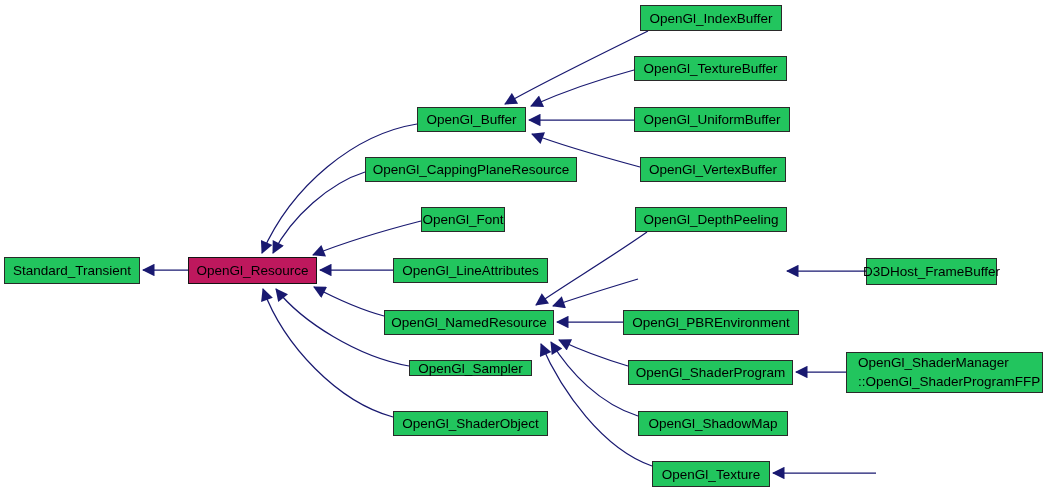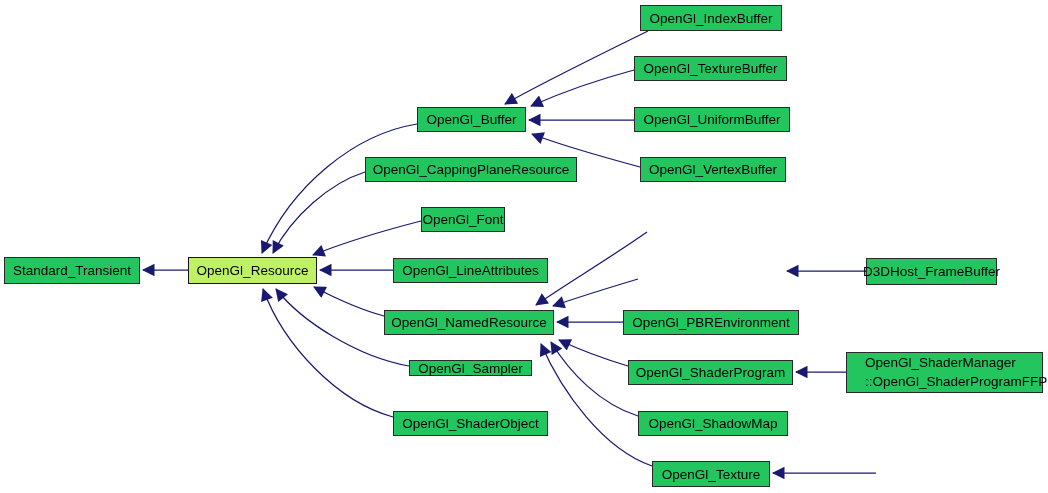--- a/index.html
+++ b/index.html
@@ -12,24 +12,24 @@
   }
   #edge-layer { position:absolute; left:0; top:0; width:1048px; height:493px; }
   .edge { fill:none; stroke:#191970; stroke-width:1.25px; }
   .node {
     position:absolute; box-sizing:border-box;
     background:#22c55e; border:1.4px solid #2a2a2a;
     display:flex; align-items:center; justify-content:center;
     font-size:13.5px; color:#000000; white-space:nowrap;
     cursor:pointer;
   }
-  .node.selected { background:#bef264; border:1.8px solid #141414; }
+  .node.selected { background:#be185d; border:1.8px solid #141414; }
   .node.two-line {
     flex-direction:column; align-items:flex-start; justify-content:center;
-    padding-left:18px; line-height:1.35;
+    padding-left:11px; line-height:1.35;
   }
 </style>
 </head>
 <body>
 
 <div id="canvas">
 
   <svg id="edge-layer" width="1048" height="493" viewBox="0 0 1048 493" xmlns="http://www.w3.org/2000/svg">
     <defs>
       <marker id="arrow" viewBox="0 0 10 10" refX="9.2" refY="5" markerWidth="12" markerHeight="10" orient="auto">
@@ -73,20 +73,21 @@
   <div class="node" style="left:421px;top:207px;width:84px;height:25px">OpenGl_Font</div>
   <div class="node" style="left:393px;top:258px;width:155px;height:25px">OpenGl_LineAttributes</div>
   <div class="node" style="left:384px;top:310px;width:170px;height:25px">OpenGl_NamedResource</div>
   <div class="node" style="left:409px;top:360px;width:123px;height:16px">OpenGl_Sampler</div>
   <div class="node" style="left:393px;top:411px;width:155px;height:25px">OpenGl_ShaderObject</div>
 
   <div class="node" style="left:640px;top:5px;width:142px;height:26px">OpenGl_IndexBuffer</div>
   <div class="node" style="left:634px;top:56px;width:153px;height:25px">OpenGl_TextureBuffer</div>
   <div class="node" style="left:634px;top:107px;width:156px;height:25px">OpenGl_UniformBuffer</div>
   <div class="node" style="left:640px;top:157px;width:146px;height:25px">OpenGl_VertexBuffer</div>
+  <div class="node" style="left:635px;top:207px;width:152px;height:25px">OpenGl_DepthPeeling</div>
   <div class="node" style="left:628px;top:360px;width:165px;height:25px">OpenGl_ShaderProgram</div>
   <div class="node" style="left:623px;top:310px;width:176px;height:25px">OpenGl_PBREnvironment</div>
   <div class="node" style="left:638px;top:411px;width:150px;height:25px">OpenGl_ShadowMap</div>
   <div class="node" style="left:652px;top:461px;width:118px;height:26px">OpenGl_Texture</div>
 
   <div class="node" style="left:866px;top:258px;width:131px;height:27px">D3DHost_FrameBuffer</div>
   <div class="node two-line" style="left:846px;top:352px;width:197px;height:41px">
     <span>OpenGl_ShaderManager</span>
     <span>::OpenGl_ShaderProgramFFP</span>
   </div>

